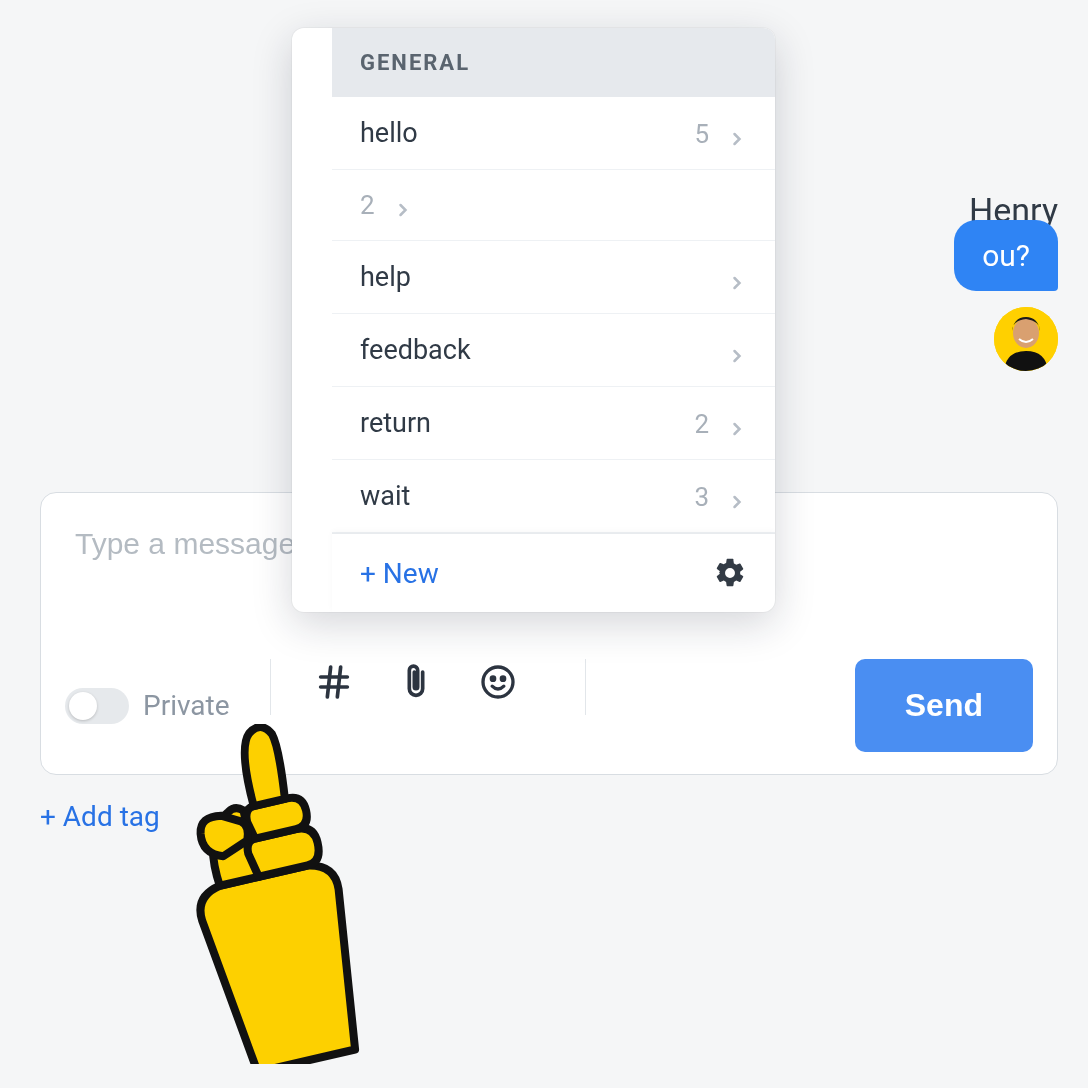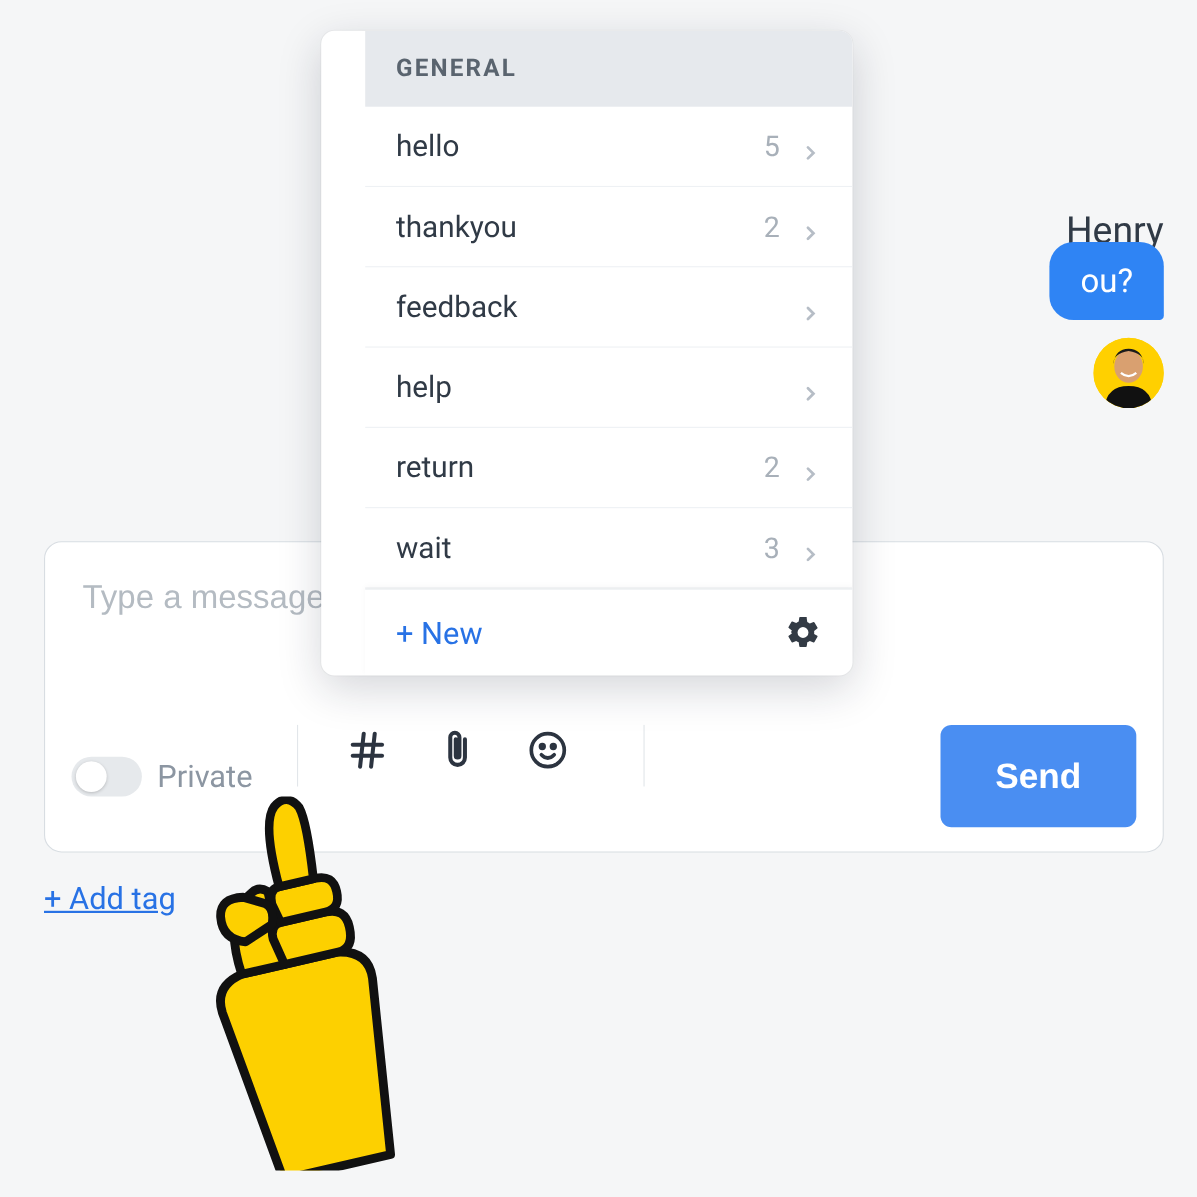--- a/index.html
+++ b/index.html
@@ -129,21 +129,20 @@
     cursor: pointer;
   }
 
   .add-tag {
     position: absolute;
     left: 40px;
     top: 800px;
     color: #2872e5;
     font-size: 28px;
     cursor: pointer;
-    text-decoration: underline;
   }
 
   
   .popover {
     position: absolute;
     left: 292px;
     top: 28px;
     width: 483px;
     background: #fff;
     border-radius: 12px;
@@ -280,37 +279,36 @@
 
   <div class="popover-item">
     <span class="popover-item-label">hello</span>
     <span class="popover-item-count">5</span>
     <svg class="chev" viewBox="0 0 24 24" fill="none" stroke="currentColor" stroke-width="3" stroke-linecap="round">
         <polyline points="9 6 15 12 9 18"></polyline>
       </svg>
   </div>
 
   <div class="popover-item">
-    <span class="popover-item-label">thankyou</span>
     <span class="popover-item-count">2</span>
     <svg class="chev" viewBox="0 0 24 24" fill="none" stroke="currentColor" stroke-width="3" stroke-linecap="round">
         <polyline points="9 6 15 12 9 18"></polyline>
       </svg>
   </div>
 
   <div class="popover-item">
+    <span class="popover-item-label">help</span>
+    <span class="popover-item-count"></span>
+    <svg class="chev" viewBox="0 0 24 24" fill="none" stroke="currentColor" stroke-width="3" stroke-linecap="round">
+        <polyline points="9 6 15 12 9 18"></polyline>
+      </svg>
+  </div>
+
+  <div class="popover-item">
     <span class="popover-item-label">feedback</span>
-    <span class="popover-item-count"></span>
-    <svg class="chev" viewBox="0 0 24 24" fill="none" stroke="currentColor" stroke-width="3" stroke-linecap="round">
-        <polyline points="9 6 15 12 9 18"></polyline>
-      </svg>
-  </div>
-
-  <div class="popover-item">
-    <span class="popover-item-label">help</span>
     <span class="popover-item-count"></span>
     <svg class="chev" viewBox="0 0 24 24" fill="none" stroke="currentColor" stroke-width="3" stroke-linecap="round">
         <polyline points="9 6 15 12 9 18"></polyline>
       </svg>
   </div>
 
   <div class="popover-item">
     <span class="popover-item-label">return</span>
     <span class="popover-item-count">2</span>
     <svg class="chev" viewBox="0 0 24 24" fill="none" stroke="currentColor" stroke-width="3" stroke-linecap="round">

